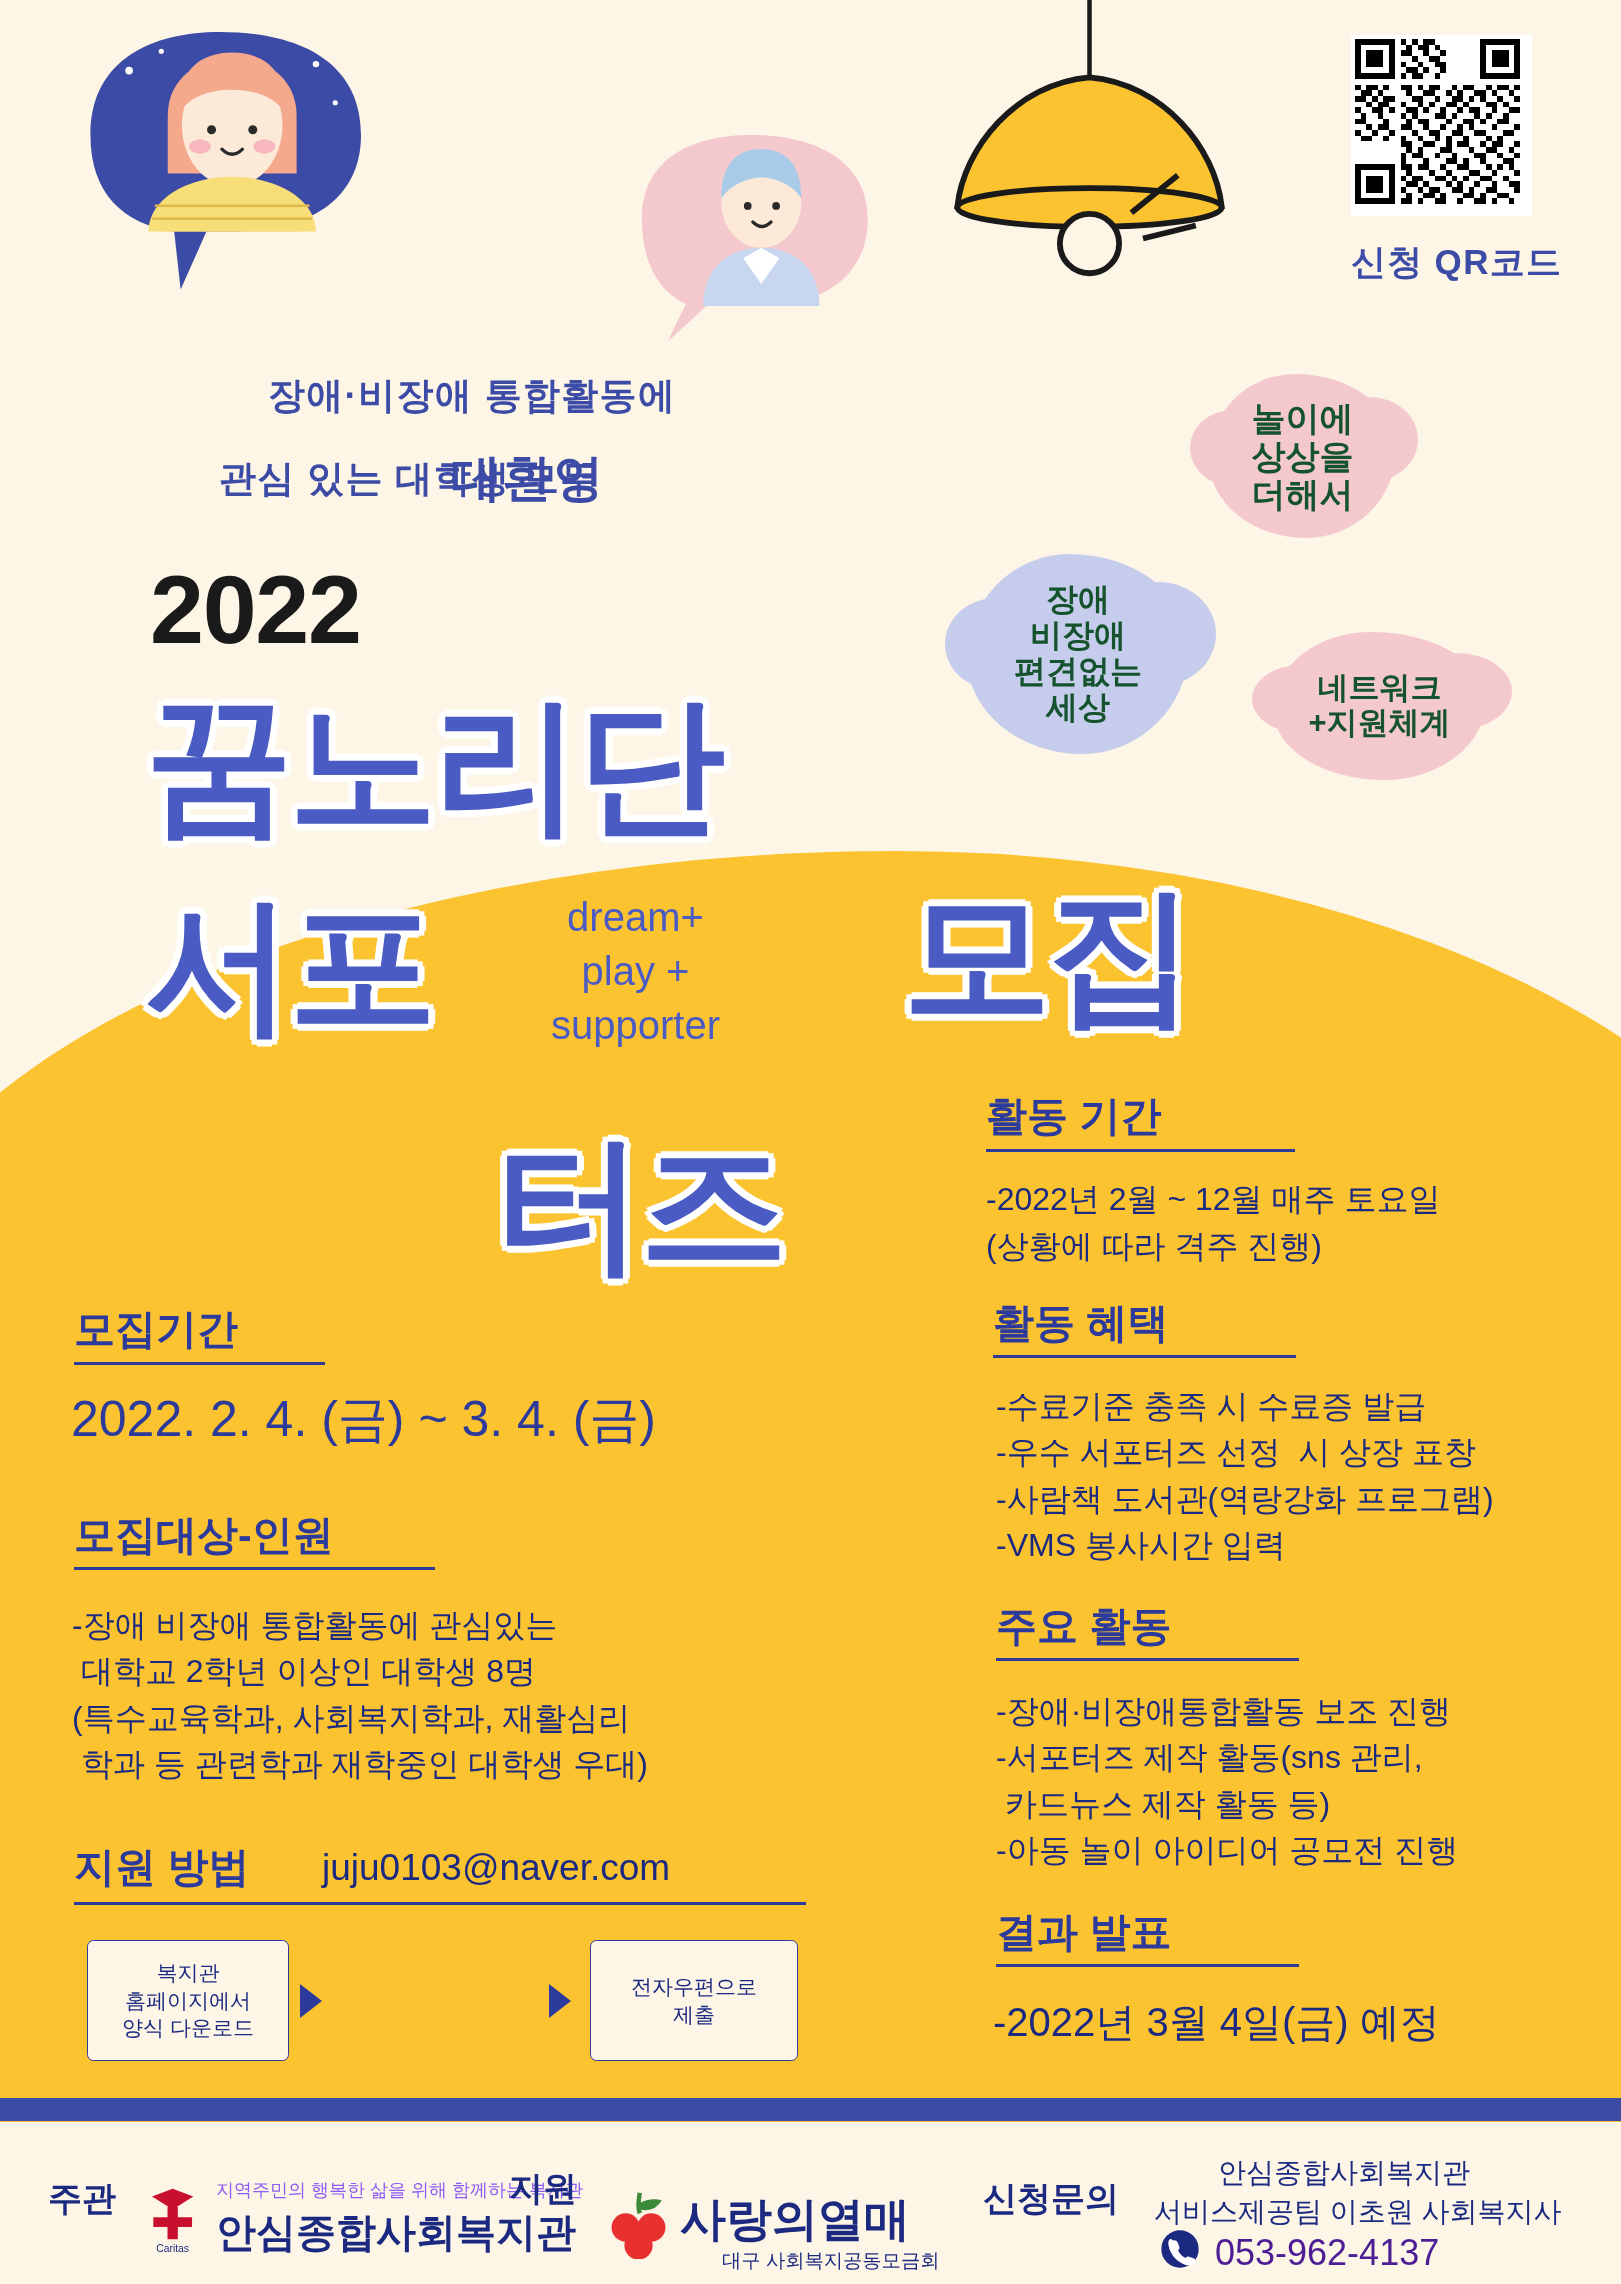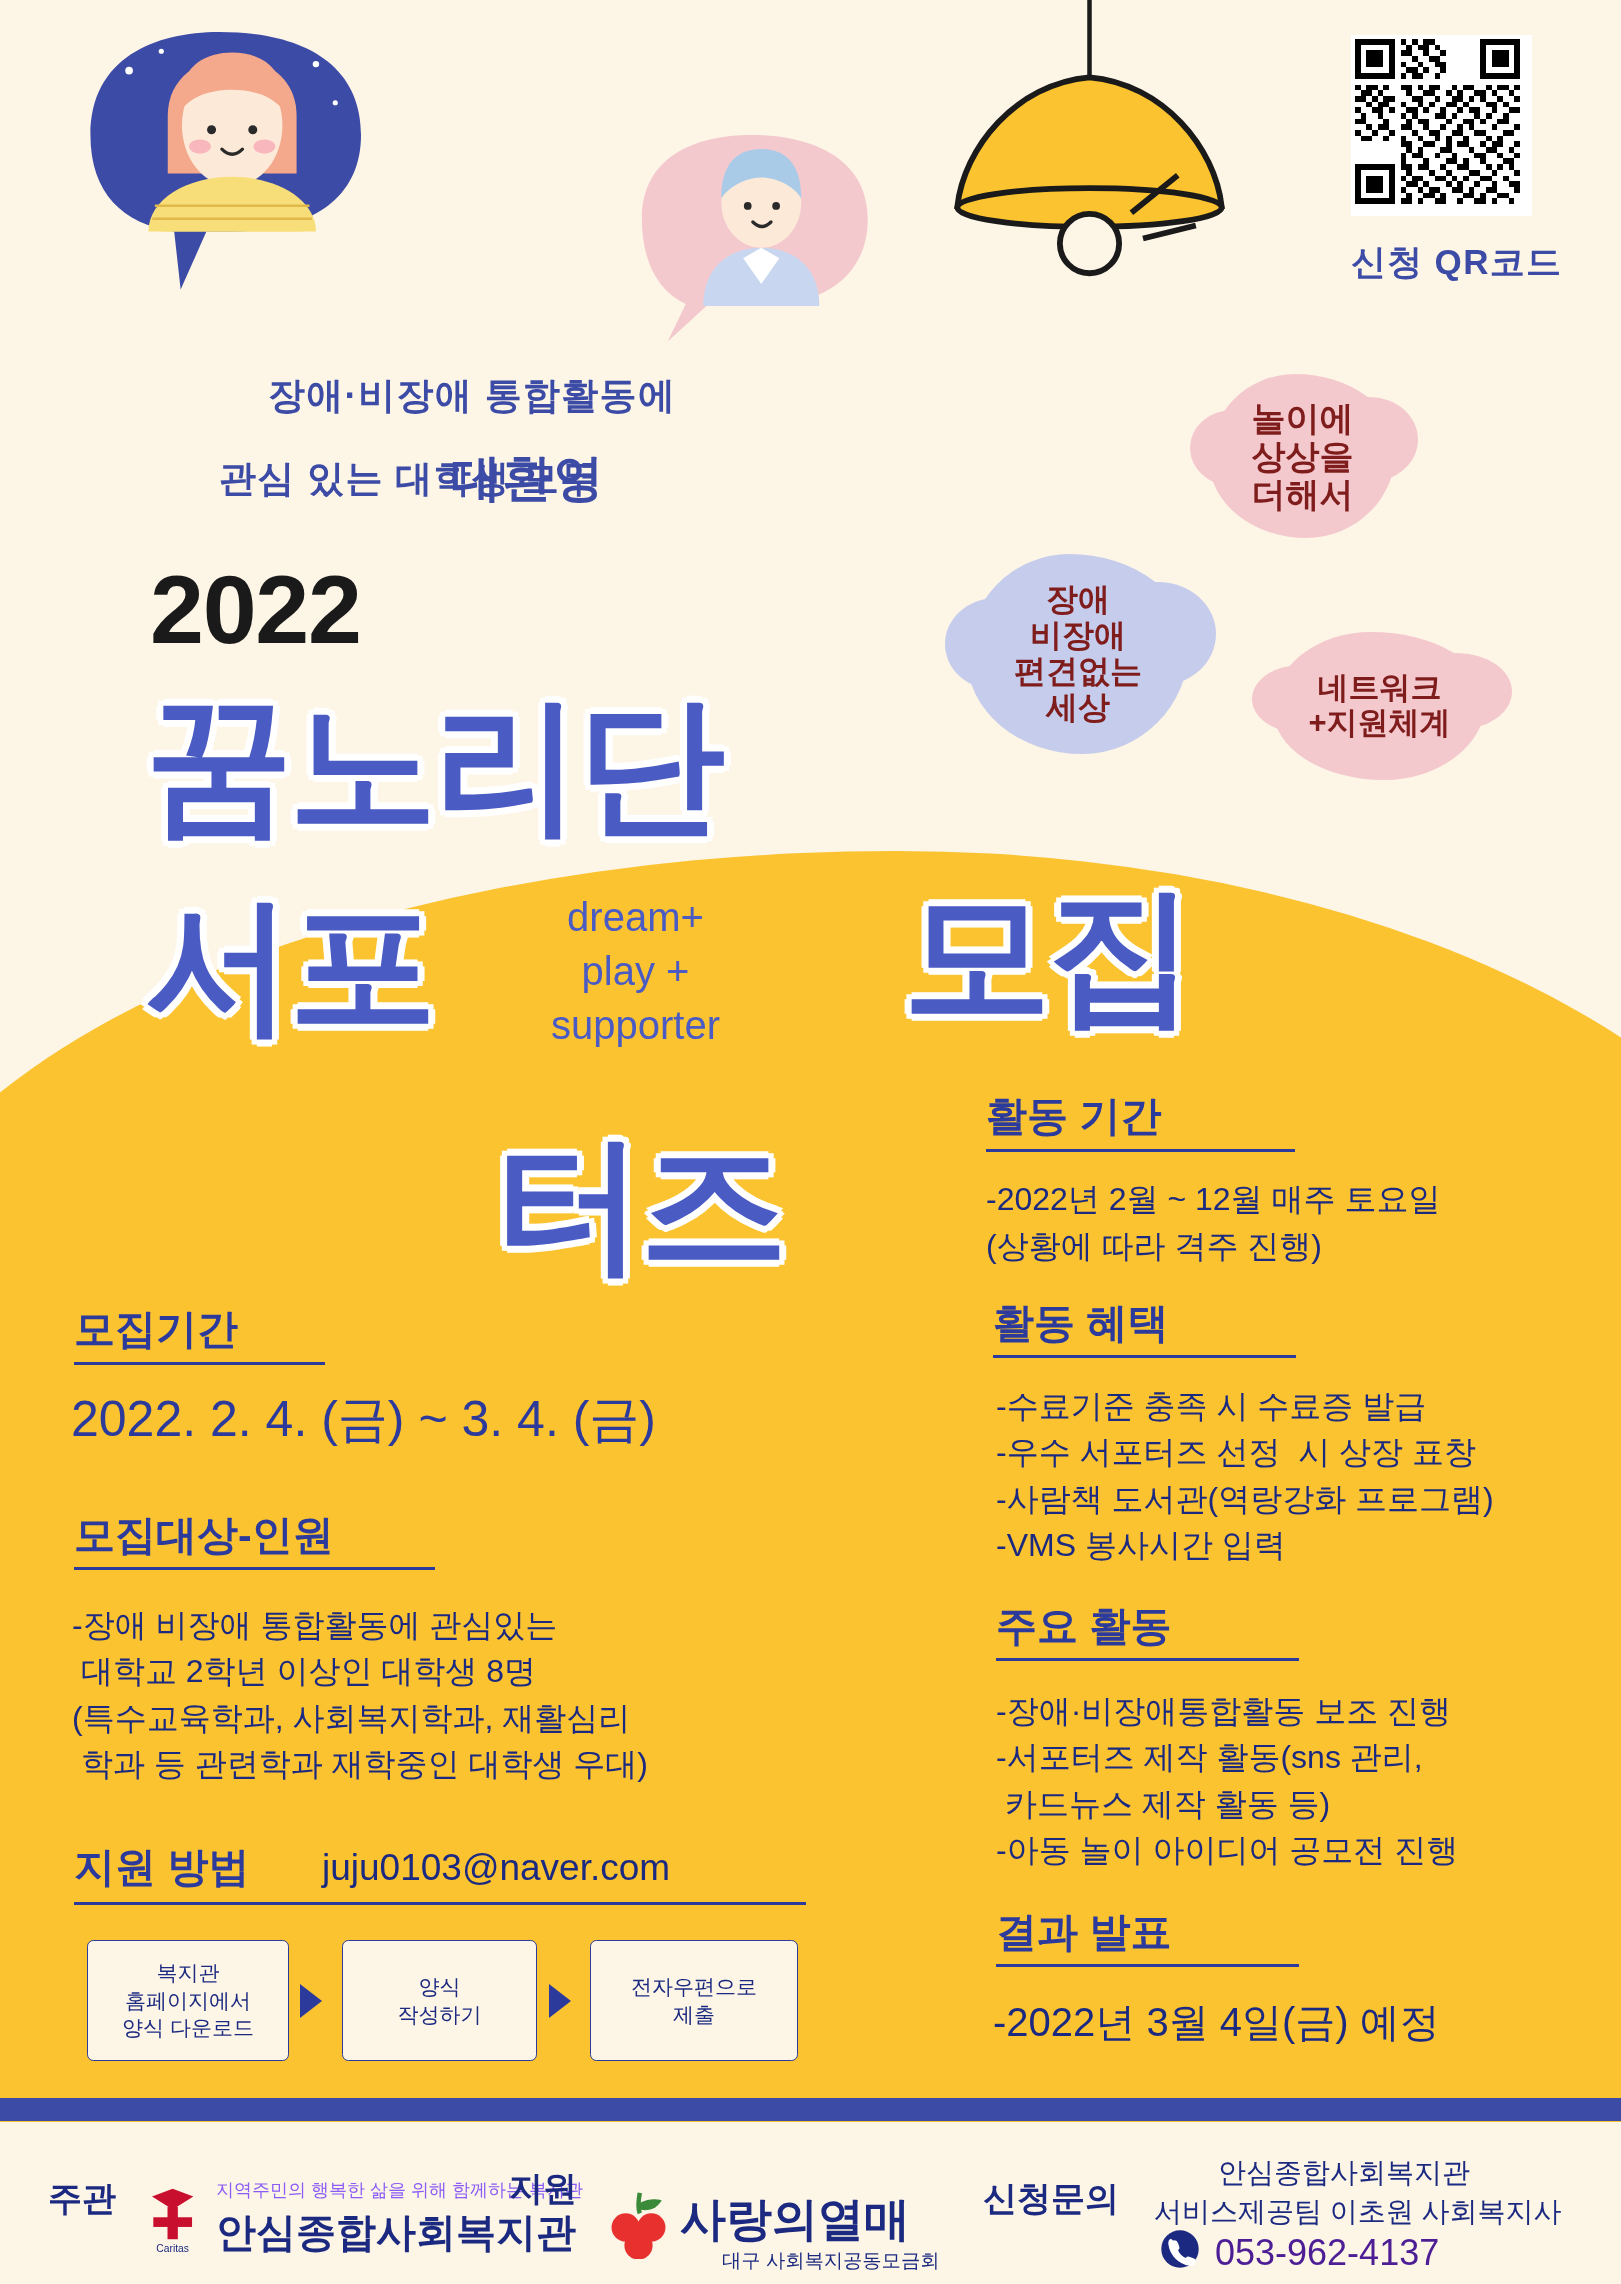--- a/index.html
+++ b/index.html
@@ -129,21 +129,21 @@
   
   .cloud {
     position: absolute;
     z-index: 3;
     border-radius: 46% 54% 48% 52% / 52% 46% 54% 48%;
     display: flex;
     align-items: center;
     justify-content: center;
     text-align: center;
     font-weight: bold;
-    color: #7f1d1d;
+    color: #14532d;
     line-height: 1.12;
   }
   .cloud::before, .cloud::after {
     content: "";
     position: absolute;
     background: inherit;
     border-radius: 50%;
   }
   .cloud::before { width: 46%; height: 46%; left: -10%; top: 22%; }
   .cloud::after  { width: 52%; height: 52%; right: -12%; top: 14%; }
@@ -500,24 +500,20 @@
   <div class="t sec-h" style="left:74px; top:1840px;">지원 방법</div>
   <div class="t" style="left:322px; top:1847px; font-size:37px; color:#1B2A80;">juju0103@naver.com</div>
   <div class="sec-line" style="left:74px; top:1902px; width:732px;"></div>
 
   <div class="step" style="left:87px; top:1940px; width:200px; height:119px;">
     <span style="white-space:pre-line;">복지관
 홈페이지에서
 양식 다운로드</span>
   </div>
   <div class="arrow" style="left:300px; top:1984px;"></div>
-  <div class="step" style="left:342px; top:1940px; width:193px; height:119px;">
-    <span style="white-space:pre-line;">양식
-작성하기</span>
-  </div>
   <div class="arrow" style="left:549px; top:1984px;"></div>
   <div class="step" style="left:590px; top:1940px; width:206px; height:119px;">
     <span style="white-space:pre-line;">전자우편으로
 제출</span>
   </div>
 
   <div class="t sec-h" style="left:986px; top:1089px;">활동 기간</div>
   <div class="sec-line" style="left:986px; top:1149px; width:309px;"></div>
   <div class="t body-txt" style="left:986px; top:1176px;">-2022년 2월 ~ 12월 매주 토요일</div>
   <div class="t body-txt" style="left:986px; top:1223px;">(상황에 따라 격주 진행)</div>

